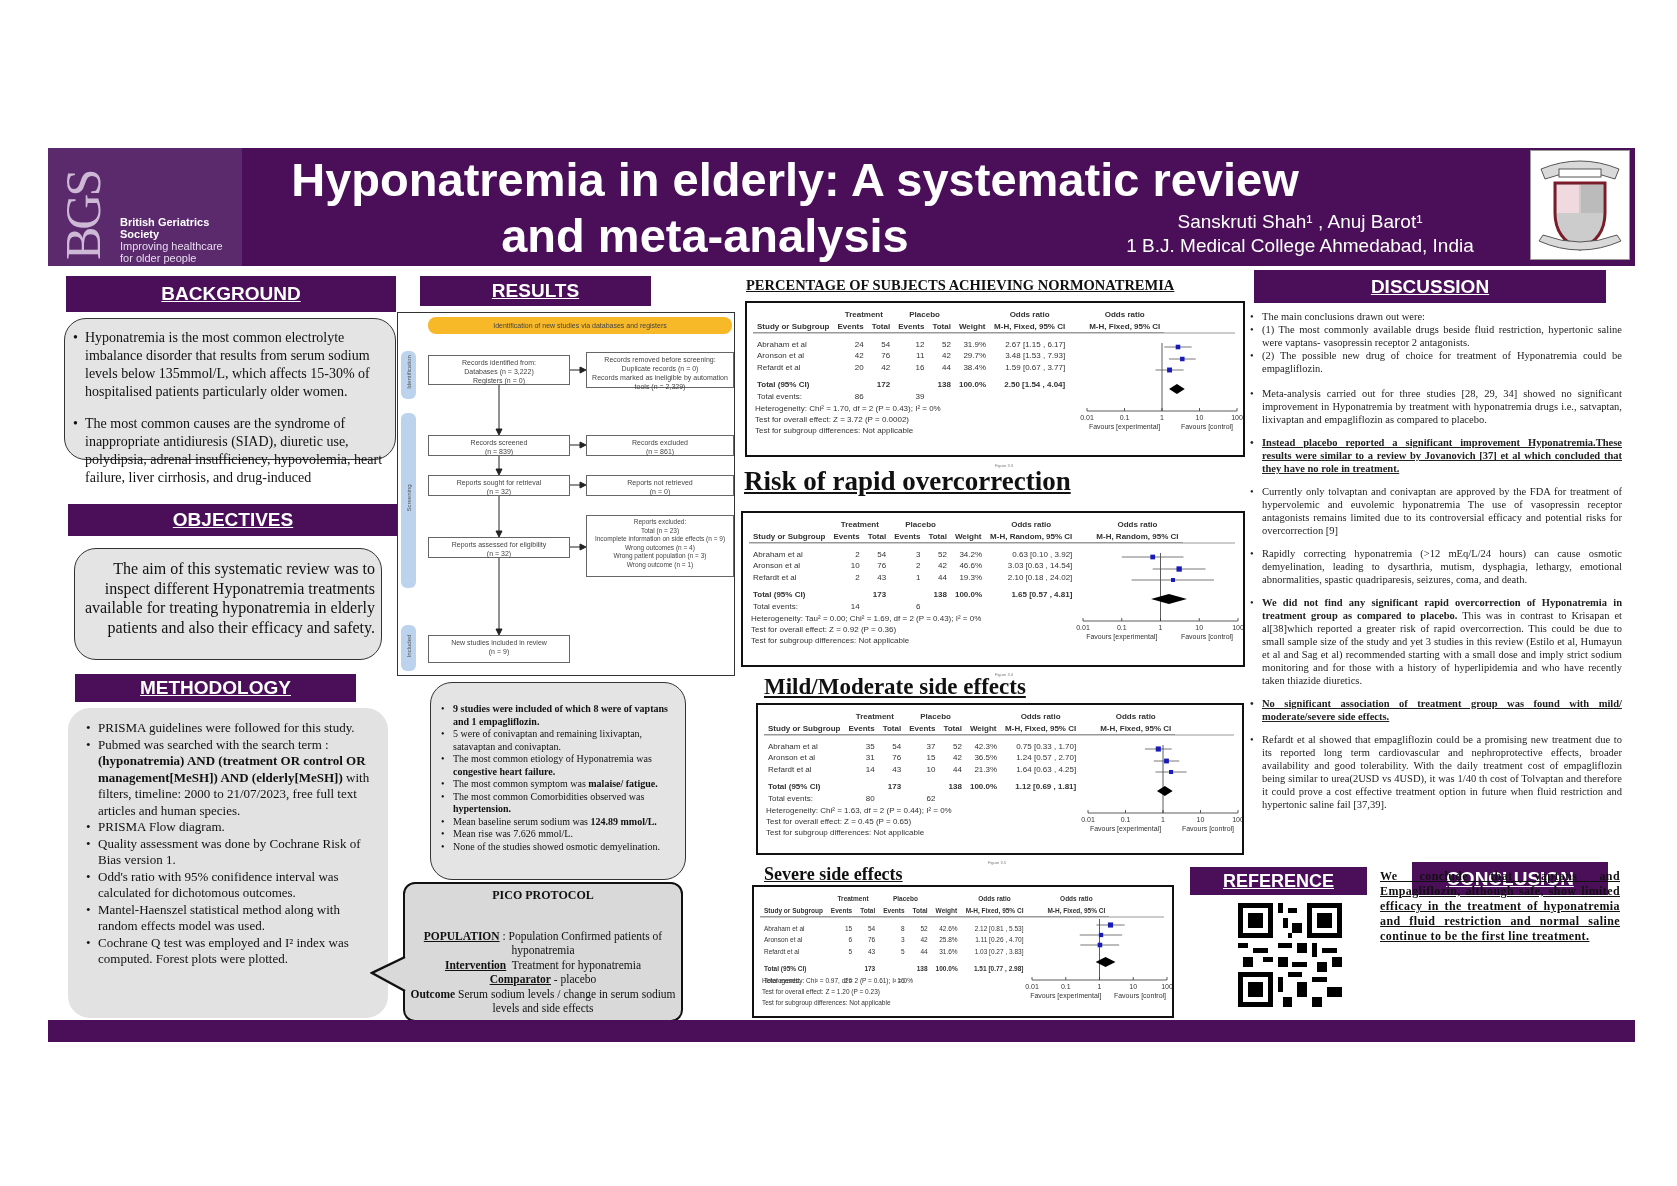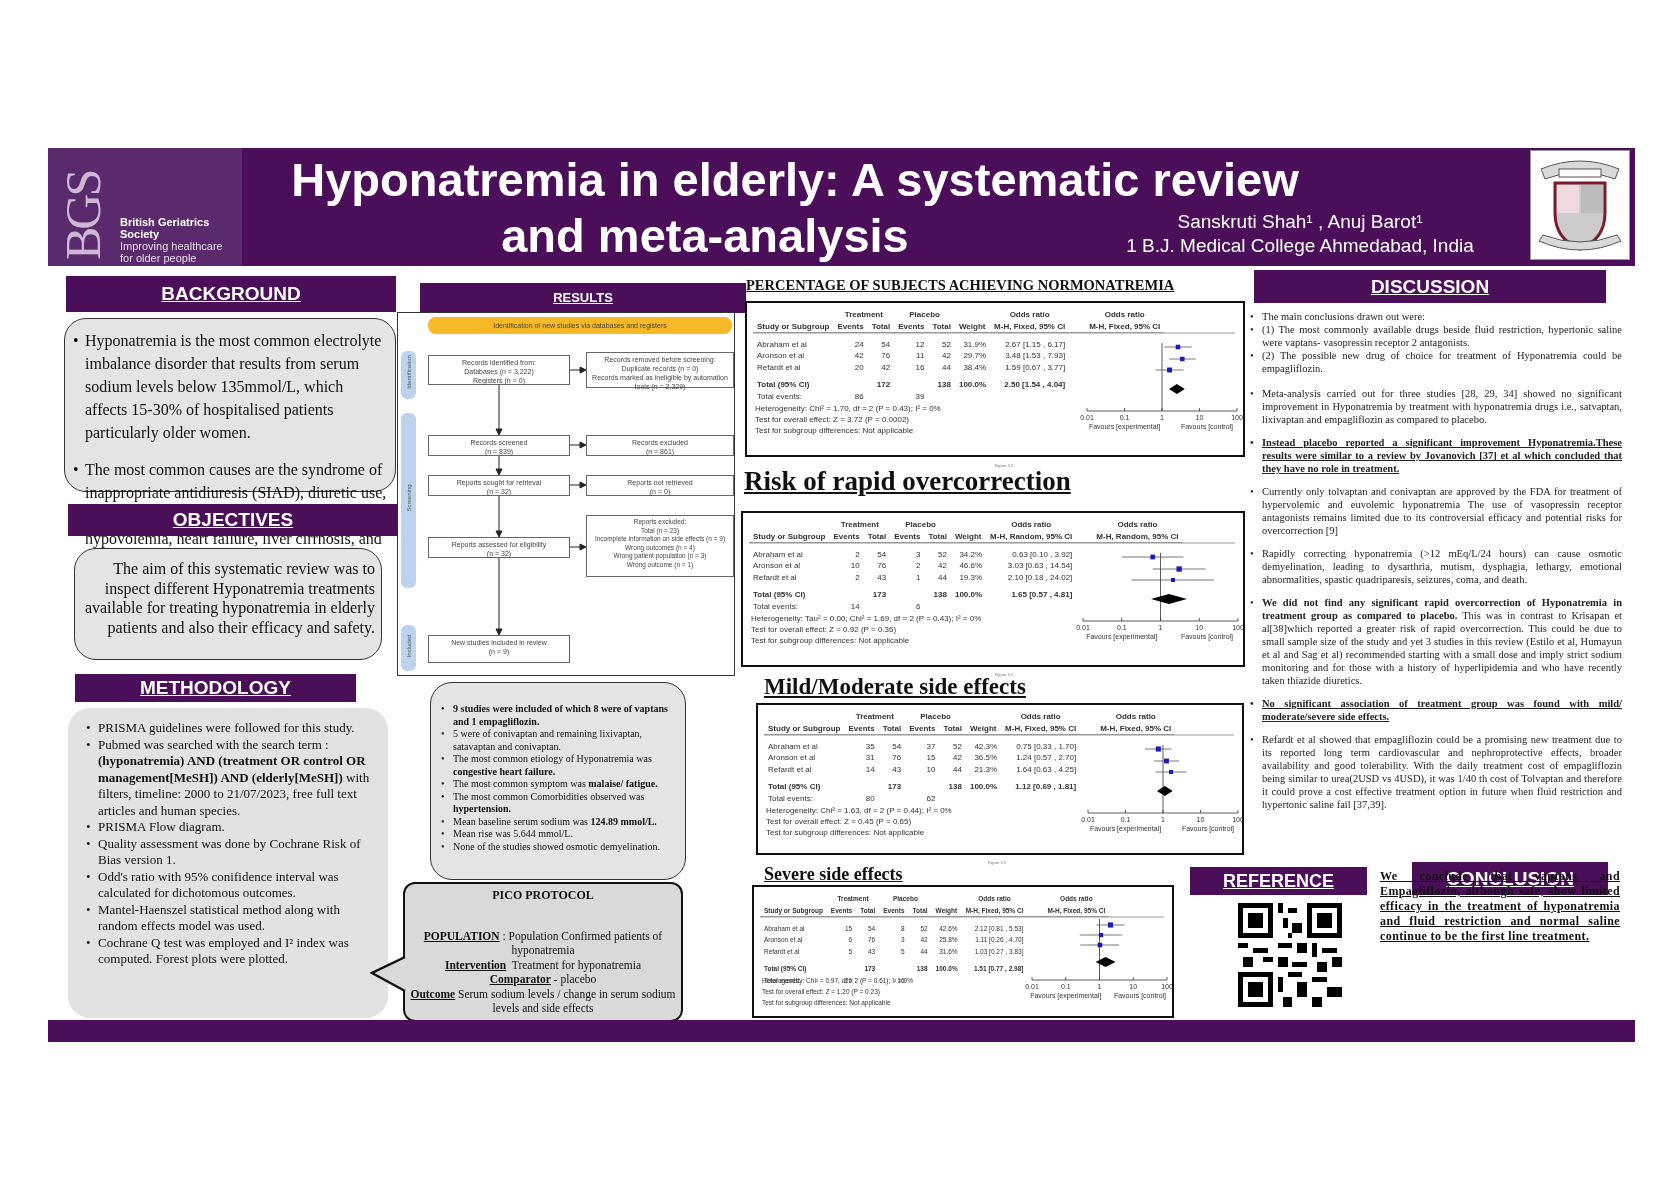--- a/index.html
+++ b/index.html
@@ -55,21 +55,21 @@
     <path d="M10 18 Q49 2 88 18 L84 28 Q49 14 14 28 Z" fill="#d9d9d9" stroke="#555"></path>
     <rect x="28" y="18" width="42" height="8" fill="#fff" stroke="#555"></rect>
     <path d="M24 32 H74 V62 Q74 88 49 98 Q24 88 24 62 Z" fill="#ccc" stroke="#7a1d2a" stroke-width="3"></path>
     <rect x="26" y="34" width="22" height="28" fill="#f0d9df"></rect>
     <rect x="50" y="34" width="22" height="28" fill="#bbb"></rect>
     <path d="M8 90 Q49 108 90 90 L86 84 Q49 98 12 84 Z" fill="#d9d9d9" stroke="#555"></path>
   </svg>
 </div>
 
 <div class="abs hdr" style="left:66px;top:276px;width:330px;height:36px;font-size:19px;line-height:36px">BACKGROUND</div>
-<div class="abs box txt" style="left:64px;top:318px;width:332px;height:174px;padding:10px 8px 0 8px;font-size:16px;line-height:23px;border-radius:22px 22px 22px 22px">
+<div class="abs box txt" style="left:64px;top:318px;width:332px;height:142px;padding:10px 8px 0 8px;font-size:14px;line-height:18px;border-radius:22px 22px 22px 22px">
   <ul class="b">
     <li>Hyponatremia is the most common electrolyte imbalance disorder that results from serum sodium levels below 135mmol/L, which affects 15-30% of hospitalised patients particularly older women.</li>
     <li style="margin-top:14px">The most common causes are the syndrome of inappropriate antidiuresis (SIAD), diuretic use, polydipsia, adrenal insufficiency, hypovolemia, heart failure, liver cirrhosis, and drug-induced</li>
   </ul>
 </div>
 
 <div class="abs hdr" style="left:68px;top:504px;width:330px;height:32px;font-size:19px;line-height:32px">OBJECTIVES</div>
 <div class="abs box txt" style="left:74px;top:548px;width:308px;height:112px;padding:10px 6px;font-size:16px;line-height:19.5px;text-align:right">The aim of this systematic review was to inspect different Hyponatremia treatments available for treating hyponatremia in elderly patients and also their efficacy and safety.</div>
 
 <div class="abs hdr" style="left:75px;top:674px;width:281px;height:28px;font-size:19px;line-height:28px">METHODOLOGY</div>
@@ -78,21 +78,21 @@
     <li>PRISMA guidelines were followed for this study.</li>
     <li><span>Pubmed was searched with the search term : </span><b>(hyponatremia) AND (treatment OR control OR management[MeSH]) AND (elderly[MeSH])</b><span> with filters, timeline: 2000 to 21/07/2023, free full text articles and human species.</span></li>
     <li>PRISMA Flow diagram.</li>
     <li>Quality assessment was done by Cochrane Risk of Bias version 1.</li>
     <li>Odd's ratio with 95% conifidence interval was calculated for dichotomous outcomes.</li>
     <li>Mantel-Haenszel statistical method along with random effects model was used.</li>
     <li>Cochrane Q test was employed and I² index was computed. Forest plots were plotted.</li>
   </ul>
 </div>
 
-<div class="abs hdr" style="left:420px;top:283px;width:326px;height:30px;font-size:13px;line-height:30px">RESULTS</div>
+<div class="abs hdr" style="left:420px;top:276px;width:231px;height:30px;font-size:19px;line-height:30px">RESULTS</div>
 <div class="abs" style="left:397px;top:312px;width:338px;height:364px;border:1.5px solid #333;background:#fff">
   <div class="abs" style="left:30px;top:4px;width:304px;height:17px;background:#f7b928;border-radius:8px;font-family:'Liberation Sans',sans-serif;font-size:7px;text-align:center;line-height:17px;color:#444">Identification of new studies via databases and registers</div>
   <div class="abs" style="left:3px;top:38px;width:15px;height:48px;background:#bcd3ee;border-radius:6px">
       <div style="transform:rotate(-90deg);position:absolute;left:-16px;top:18px;width:48px;font-size:6px;font-family:'Liberation Sans',sans-serif;text-align:center;color:#555">Identification</div>
     </div>
   <div class="abs" style="left:3px;top:100px;width:15px;height:175px;background:#bcd3ee;border-radius:6px">
       <div style="transform:rotate(-90deg);position:absolute;left:-16px;top:82px;width:48px;font-size:6px;font-family:'Liberation Sans',sans-serif;text-align:center;color:#555">Screening</div>
     </div>
   <div class="abs" style="left:3px;top:312px;width:15px;height:46px;background:#bcd3ee;border-radius:6px">
       <div style="transform:rotate(-90deg);position:absolute;left:-16px;top:18px;width:48px;font-size:6px;font-family:'Liberation Sans',sans-serif;text-align:center;color:#555">Included</div>
@@ -145,31 +145,31 @@
 </div>
 
 <div class="abs box txt" style="left:430px;top:682px;width:256px;height:198px;padding:20px 8px 0 10px;font-size:10px;line-height:12.5px">
   <ul class="b">
     <li><b>9 studies were included of which 8 were of vaptans and 1 empagliflozin.</b></li>
     <li>5 were of conivaptan and remaining lixivaptan, satavaptan and conivaptan.</li>
     <li><span>The most common etiology of Hyponatremia was </span><b>congestive heart failure.</b></li>
     <li><span>The most common symptom was </span><b>malaise/ fatigue.</b></li>
     <li><span>The most common Comorbidities observed was </span><b>hypertension.</b></li>
     <li><span>Mean baseline serum sodium was </span><b>124.89 mmol/L.</b></li>
-    <li>Mean rise was 5.644  mmol/L.</li>
+    <li>Mean rise was 7.626  mmol/L.</li>
     <li>None of the studies showed osmotic demyelination.</li>
   </ul>
 </div>
 
 <div class="abs txt" style="left:403px;top:882px;width:280px;height:140px;background:#d9d9d9;border:2.5px solid #111;border-radius:12px;font-size:11.5px;line-height:14.5px;text-align:center;padding-top:4px">
   <div style="font-weight:bold;font-size:12px;margin-bottom:26px">PICO PROTOCOL</div>
   <div><b style="text-decoration:underline">POPULATION</b> <span>: Population  Confirmed patients of hyponatremia</span></div>
   <div><b style="text-decoration:underline">Intervention</b>&nbsp; <span>Treatment for hyponatremia</span></div>
   <div><b style="text-decoration:underline">Comparator</b> <span>- placebo</span></div>
-  <div><b style="text-decoration:underline">Outcome</b> <span>Serum sodium levels / change in serum sodium levels and side effects</span></div>
+  <div><b style="">Outcome</b> <span>Serum sodium levels / change in serum sodium levels and side effects</span></div>
 </div>
 <svg class="abs" style="left:370px;top:955px" width="36" height="40">
     <path d="M35 2 L2 18 L35 36" fill="#d9d9d9" stroke="#111" stroke-width="2.5"></path>
   </svg>
 
 <div class="abs sub" style="left:746px;top:277px;font-size:14.5px">PERCENTAGE OF SUBJECTS ACHIEVING NORMONATREMIA</div>
 <div class="fp" id="fp0" style="left:745px;top:301px;width:500px;height:156px">
     <table>
       <tbody>
         <tr class="hd">

